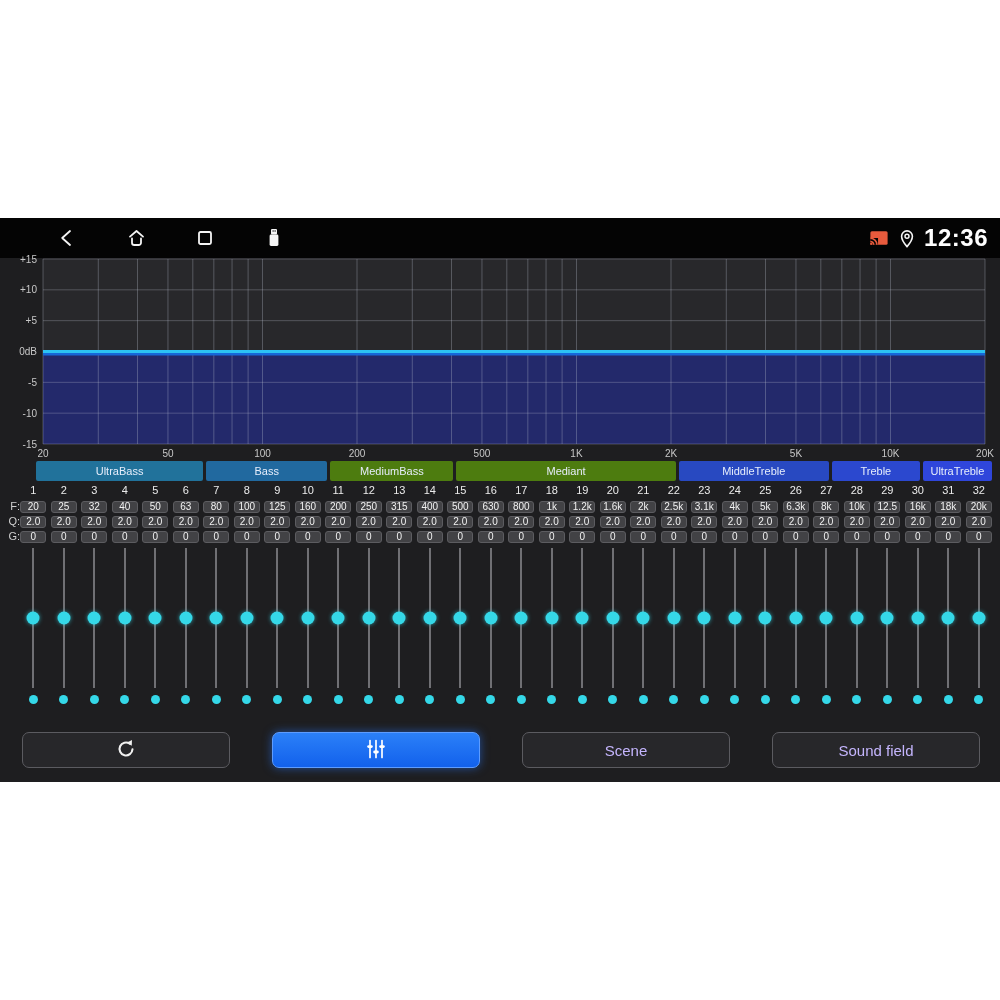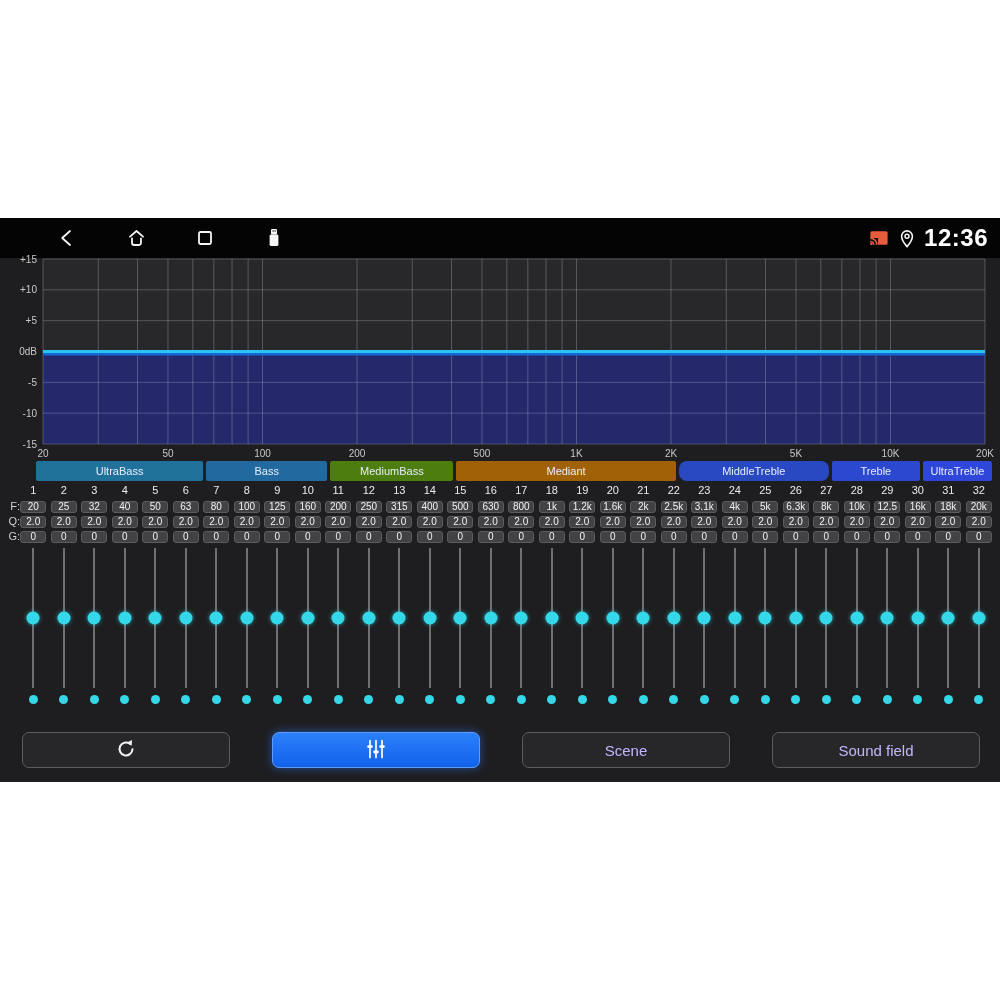--- a/index.html
+++ b/index.html
@@ -164,22 +164,22 @@
         <text x="671" y="205" text-anchor="middle" fill="#c8c8c8" font-size="10" font-family="Liberation Sans, sans-serif">2K</text>
         <text x="795.9531627230198" y="205" text-anchor="middle" fill="#c8c8c8" font-size="10" font-family="Liberation Sans, sans-serif">5K</text>
         <text x="890.47658136151" y="205" text-anchor="middle" fill="#c8c8c8" font-size="10" font-family="Liberation Sans, sans-serif">10K</text>
         <text x="985" y="205" text-anchor="middle" fill="#c8c8c8" font-size="10" font-family="Liberation Sans, sans-serif">20K</text>
       </svg>
 
     <div class="band-row">
         <div class="band-seg" style="background: rgb(33, 114, 155); flex: 167 1 0%;">UltraBass</div>
         <div class="band-seg" style="background: rgb(33, 105, 159); flex: 121 1 0%;">Bass</div>
         <div class="band-seg" style="background: #4d7c0f; flex: 123 1 0%;">MediumBass</div>
-        <div class="band-seg" style="background: #a16207; flex: 219 1 0%;">Mediant</div>
-        <div class="band-seg" style="background: rgb(40, 73, 193); flex: 150 1 0%; border-radius: 8px;">MiddleTreble</div>
+        <div class="band-seg" style="background: #4d7c0f; flex: 219 1 0%;">Mediant</div>
+        <div class="band-seg" style="background: rgb(40, 73, 193); flex: 150 1 0%;">MiddleTreble</div>
         <div class="band-seg" style="background: rgb(43, 72, 207); flex: 88 1 0%;">Treble</div>
         <div class="band-seg" style="background: rgb(47, 70, 219); flex: 69 1 0%;">UltraTreble</div>
       </div>
 
     <div class="chgrid num-row">
         <div class="ch-num">1</div>
         <div class="ch-num">2</div>
         <div class="ch-num">3</div>
         <div class="ch-num">4</div>
         <div class="ch-num">5</div>

